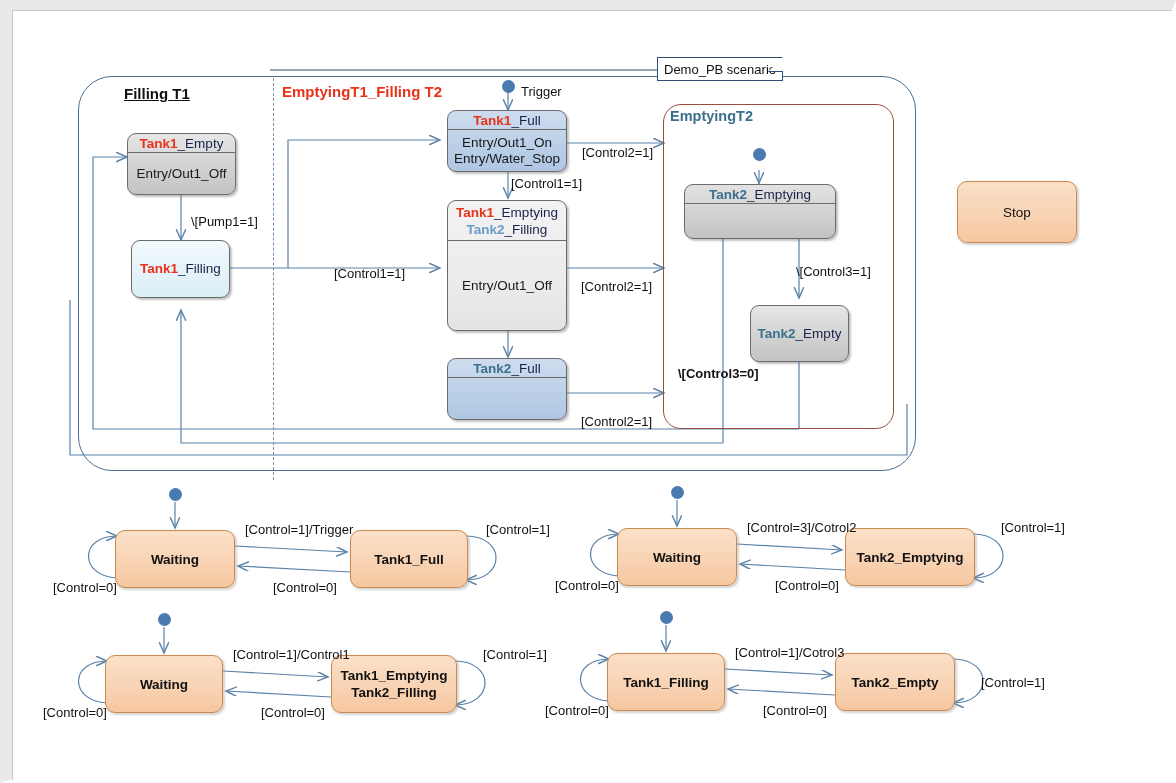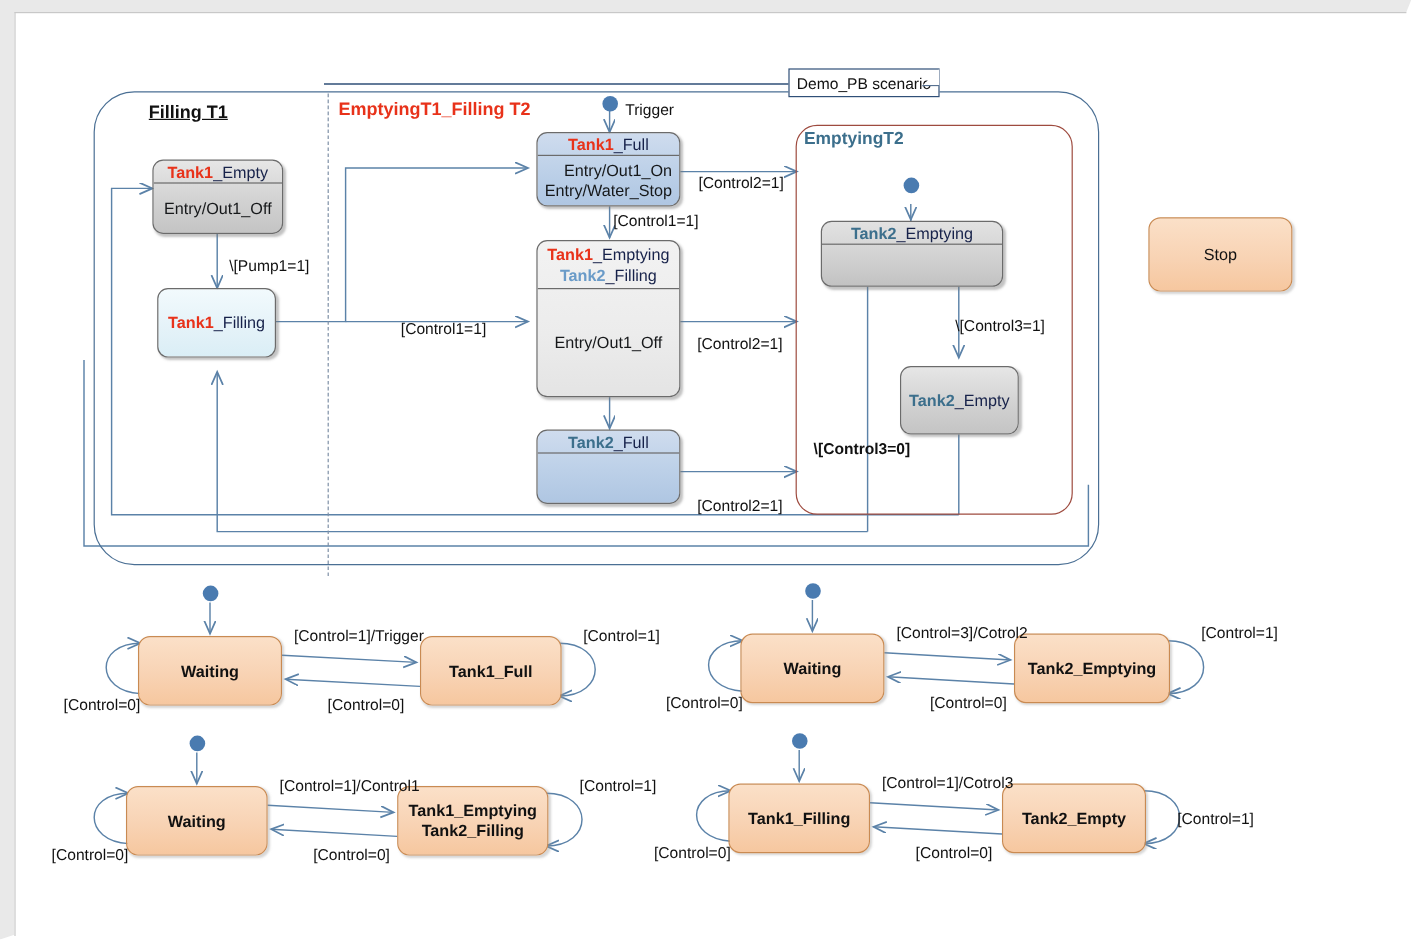--- a/index.html
+++ b/index.html
@@ -63,21 +63,21 @@
     padding:2px 6px 1px 6px;
     text-align:center;
     font-size:13.5px;
     border-bottom:1px solid #6b6b6b;
     line-height:15px;
     white-space:nowrap;
   }
   .state .body{
     flex:1;
     display:flex;align-items:center;justify-content:center;
-    text-align:right;
+    text-align:center;
     font-size:13.5px;
     color:#16181a;
     line-height:16px;
     padding:2px 4px;
   }
   
   .fill-gray{background:linear-gradient(180deg,#e6e6e6 0%,#d2d2d2 55%,#c4c4c4 100%);}
   .fill-gray2{background:linear-gradient(180deg,#e2e2e2 0%,#d0d0d0 60%,#c2c2c2 100%);}
   .fill-lightgray{background:linear-gradient(180deg,#f2f2f2 0%,#ececec 60%,#e4e4e4 100%);}
   .fill-blue{background:linear-gradient(180deg,#cfdcee 0%,#bcd0e8 55%,#afc6e2 100%);}

